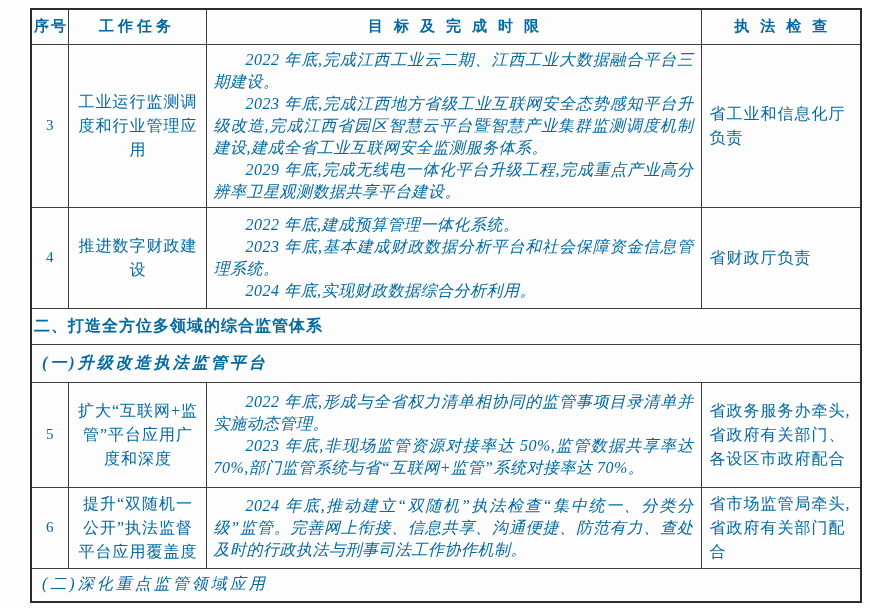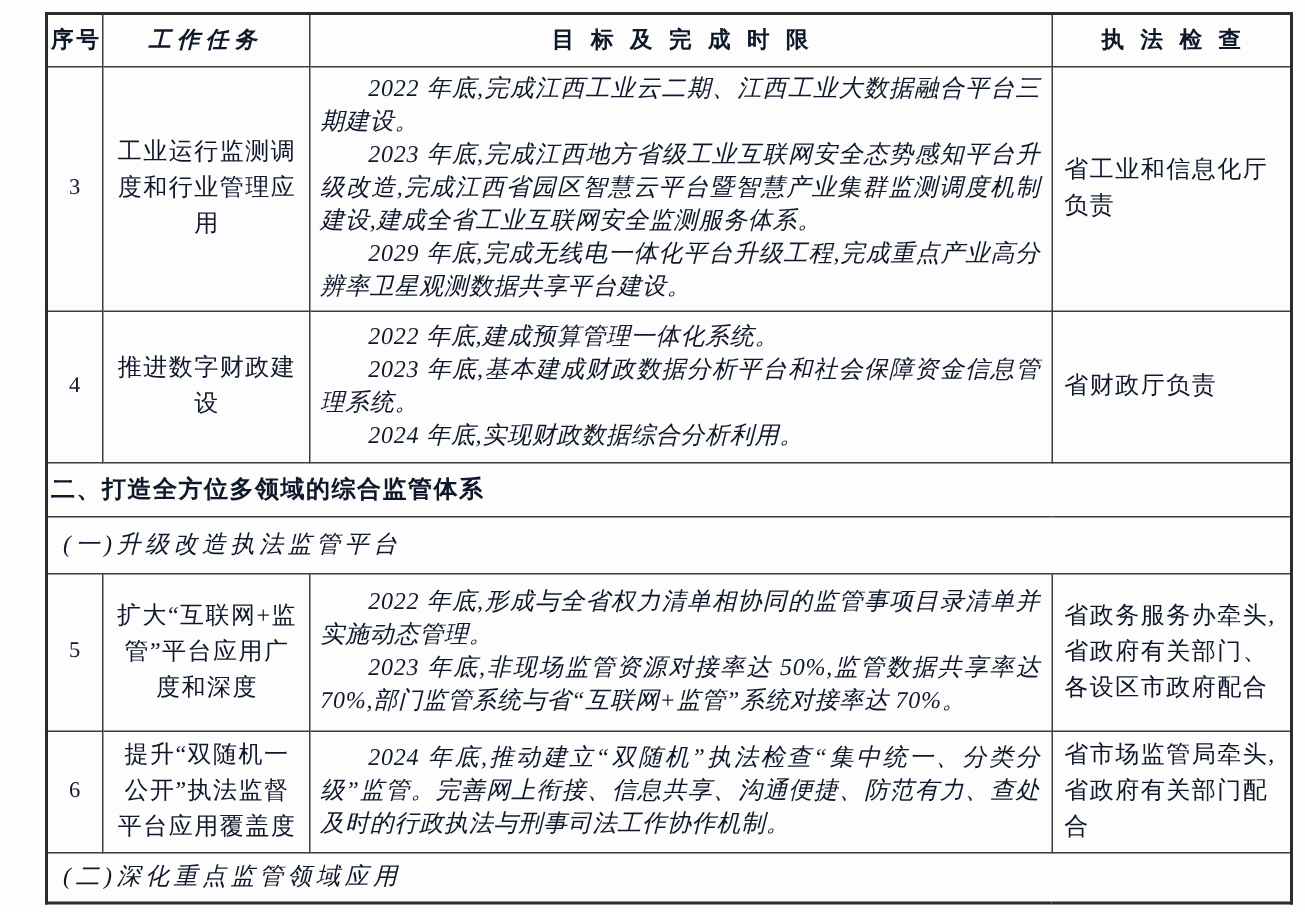--- a/index.html
+++ b/index.html
@@ -5,21 +5,21 @@
   html, body {
     margin: 0;
     padding: 0;
     background: #f4f4f4;
   }
   .page {
     position: relative;
     width: 870px;
     height: 608px;
     background: #fdfdfd;
-    color: #0f172a;
+    color: #0369a1;
     font-family: "Liberation Serif", "DejaVu Serif", serif;
     overflow: hidden;
   }
   table.doc-table {
     position: absolute;
     left: 30px;
     top: 8px;
     width: 830px;
     border-collapse: collapse;
     table-layout: fixed;
@@ -40,21 +40,21 @@
   tr.head-row { height: 35px; }
   .doc-table th {
     font-family: "Liberation Sans", "DejaVu Sans", sans-serif;
     font-weight: bold;
     font-size: 15px;
     text-align: center;
     padding: 0 2px;
     white-space: nowrap;
   }
   th.sp-narrow { letter-spacing: 2px; }
-  th.sp-mid    { letter-spacing: 4px; font-style: italic; }
+  th.sp-mid    { letter-spacing: 4px; }
   th.sp-wide   { letter-spacing: 11px; text-indent: 11px; }
 
   
   td.cell-no {
     text-align: center;
     font-size: 15px;
   }
   td.cell-task {
     font-size: 16px;
     line-height: 24px;
@@ -78,21 +78,21 @@
     font-size: 16px;
     line-height: 24px;
     padding: 4px 6px 4px 8px;
     letter-spacing: 1px;
   }
 
   
   tr.r-item3 { height: 159px; }
   tr.r-item4 { height: 101px; }
   tr.r-sec   { height: 36px; }
-  tr.r-sub1  { height: 38px; }
+  tr.r-sub1  { height: 38px; font-weight: bold; }
   tr.r-item5 { height: 105px; }
   tr.r-item6 { height: 78px; }
   tr.r-sub2  { height: 34px; margin-top: 46px; }
 
   
   td.cell-section {
     font-family: "Liberation Sans", "DejaVu Sans", sans-serif;
     font-weight: bold;
     font-size: 16px;
     padding-left: 2px;

